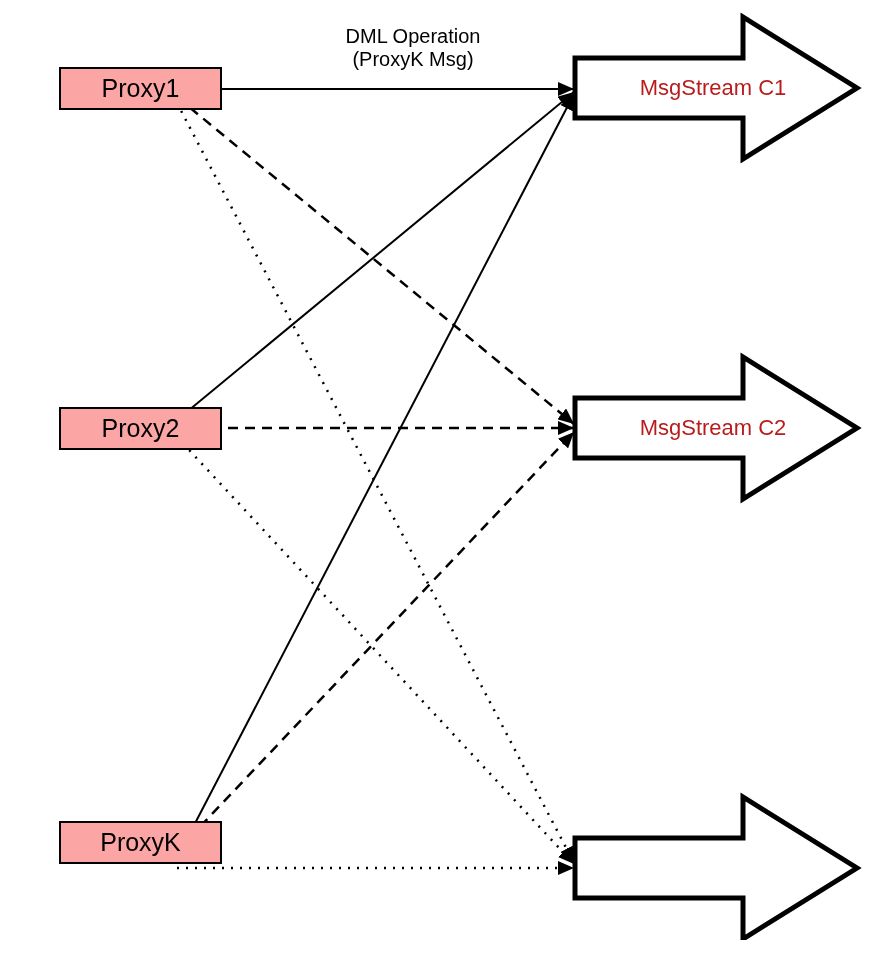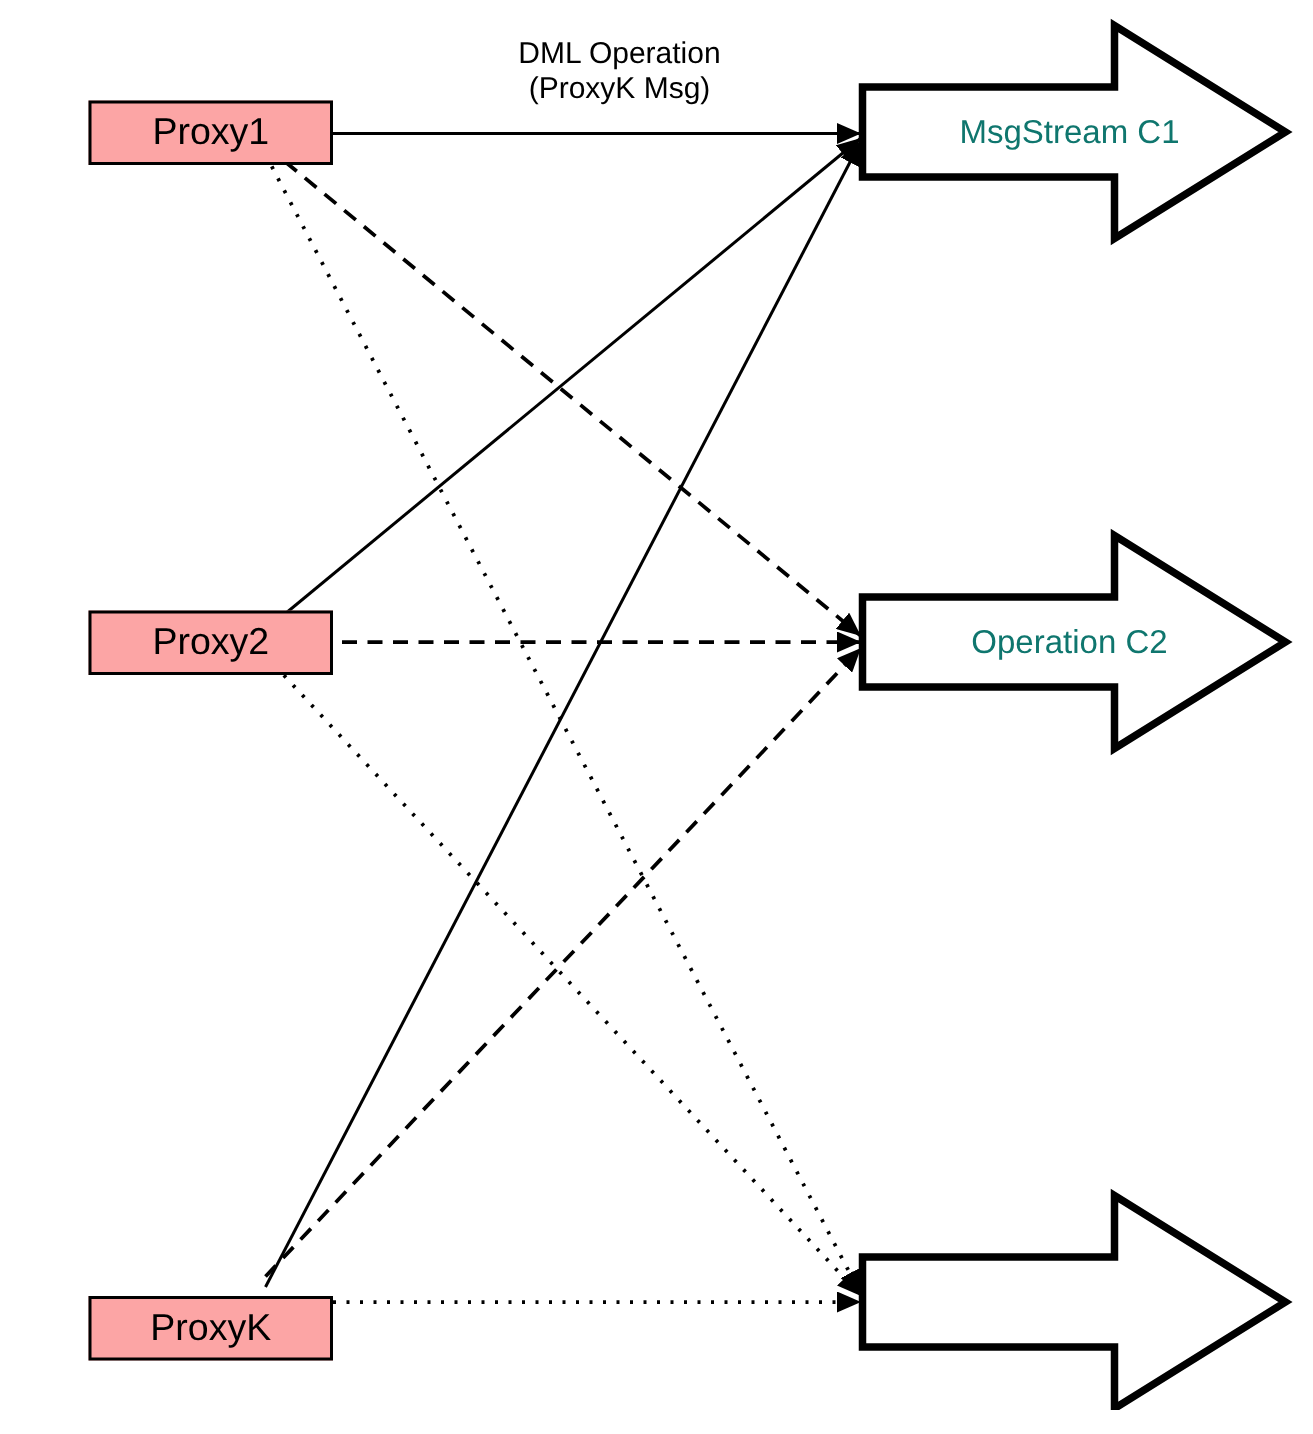--- a/index.html
+++ b/index.html
@@ -46,21 +46,21 @@
   }
   .stream-label {
     position: absolute;
     left: 575px;
     width: 276px;
     height: 30px;
     display: flex;
     align-items: center;
     justify-content: center;
     font-size: 22px;
-    color: #0f766e;
+    color: #b91c1c;
     pointer-events: none;
   }
   .diagram-title {
     position: absolute;
     left: 288px;
     top: 25px;
     width: 250px;
     text-align: center;
     font-size: 20px;
     line-height: 23px;
@@ -101,24 +101,24 @@
     <span>DML Operation</span>
     <span>(ProxyK Msg)</span>
   </div>
 
   <div class="proxy-node" style="top:67px">
     <span>Proxy1</span>
   </div>
   <div class="proxy-node" style="top:407px">
     <span>Proxy2</span>
   </div>
-  <div class="proxy-node" style="top:864px">
+  <div class="proxy-node" style="top:821px">
     <span>ProxyK</span>
   </div>
 
   <div class="stream-label" style="top:73px">
     <span>MsgStream C1</span>
   </div>
   <div class="stream-label" style="top:413px">
-    <span>Operation C2</span>
+    <span>MsgStream C2</span>
   </div>
 
 </div>
 
 </body></html>

